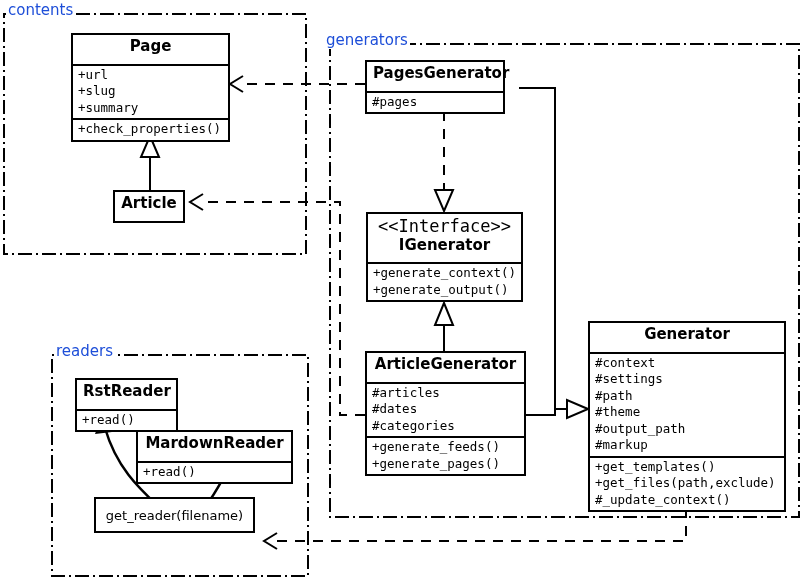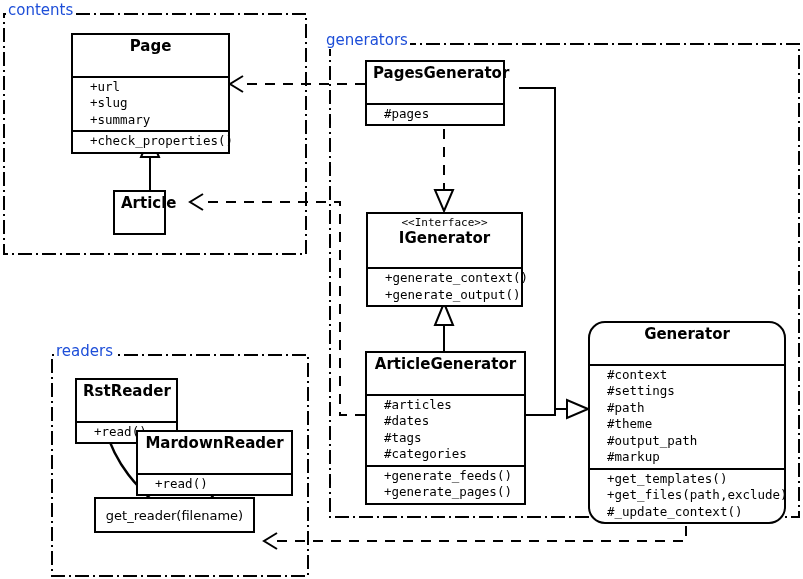--- a/index.html
+++ b/index.html
@@ -42,37 +42,37 @@
     background: #ffffff;
     z-index: 5;
   }
   .uml-name {
     box-sizing: border-box;
     text-align: center;
     font-family: "DejaVu Sans", sans-serif;
     font-weight: bold;
     font-size: 15px;
     color: #000;
-    padding: 3px 6px 20px 6px;
+    padding: 3px 6px 8px 6px;
     line-height: 1.18;
     white-space: nowrap;
   }
   .uml-stereo {
     display: block;
     font-family: "DejaVu Sans Mono", monospace;
     font-weight: normal;
-    font-size: 11px;
+    font-size: 17px;
     line-height: 1.15;
   }
   .uml-sep {
     border-top: 2px solid #000;
   }
   .uml-compartment {
     box-sizing: border-box;
-    padding: 1px 3px 2px 17px;
+    padding: 1px 3px 2px 5px;
     font-family: "DejaVu Sans Mono", monospace;
     font-size: 12.5px;
     line-height: 1.32;
     color: #000;
     white-space: nowrap;
   }
   .uml-compartment div { white-space: nowrap; }
 
   
   .plainbox {
@@ -166,21 +166,21 @@
     <div class="uml-compartment uml-sep">
       <div>+url</div>
       <div>+slug</div>
       <div>+summary</div>
     </div>
     <div class="uml-compartment uml-sep">
       <div>+check_properties()</div>
     </div>
   </div>
 
-  <div class="umlbox" style="left:113px; top:190px; width:53px;">
+  <div class="umlbox" style="left:113px; top:190px; width:72px;">
     <div class="uml-name">Article</div>
   </div>
 
   <div class="umlbox" style="left:365px; top:60px; width:140px;">
     <div class="uml-name">PagesGenerator</div>
     <div class="uml-compartment uml-sep">
       <div>#pages</div>
     </div>
   </div>
 
@@ -193,30 +193,29 @@
       <div>+generate_context()</div>
       <div>+generate_output()</div>
     </div>
   </div>
 
   <div class="umlbox" style="left:365px; top:351px; width:161px;">
     <div class="uml-name">ArticleGenerator</div>
     <div class="uml-compartment uml-sep">
       <div>#articles</div>
       <div>#dates</div>
-      <div>#tags</div>
       <div>#categories</div>
     </div>
     <div class="uml-compartment uml-sep">
       <div>+generate_feeds()</div>
       <div>+generate_pages()</div>
     </div>
   </div>
 
-  <div class="umlbox" style="left:588px; top:321px; width:198px;border-radius:17px;">
+  <div class="umlbox" style="left:588px; top:321px; width:198px;">
     <div class="uml-name">Generator</div>
     <div class="uml-compartment uml-sep">
       <div>#context</div>
       <div>#settings</div>
       <div>#path</div>
       <div>#theme</div>
       <div>#output_path</div>
       <div>#markup</div>
     </div>
     <div class="uml-compartment uml-sep">

